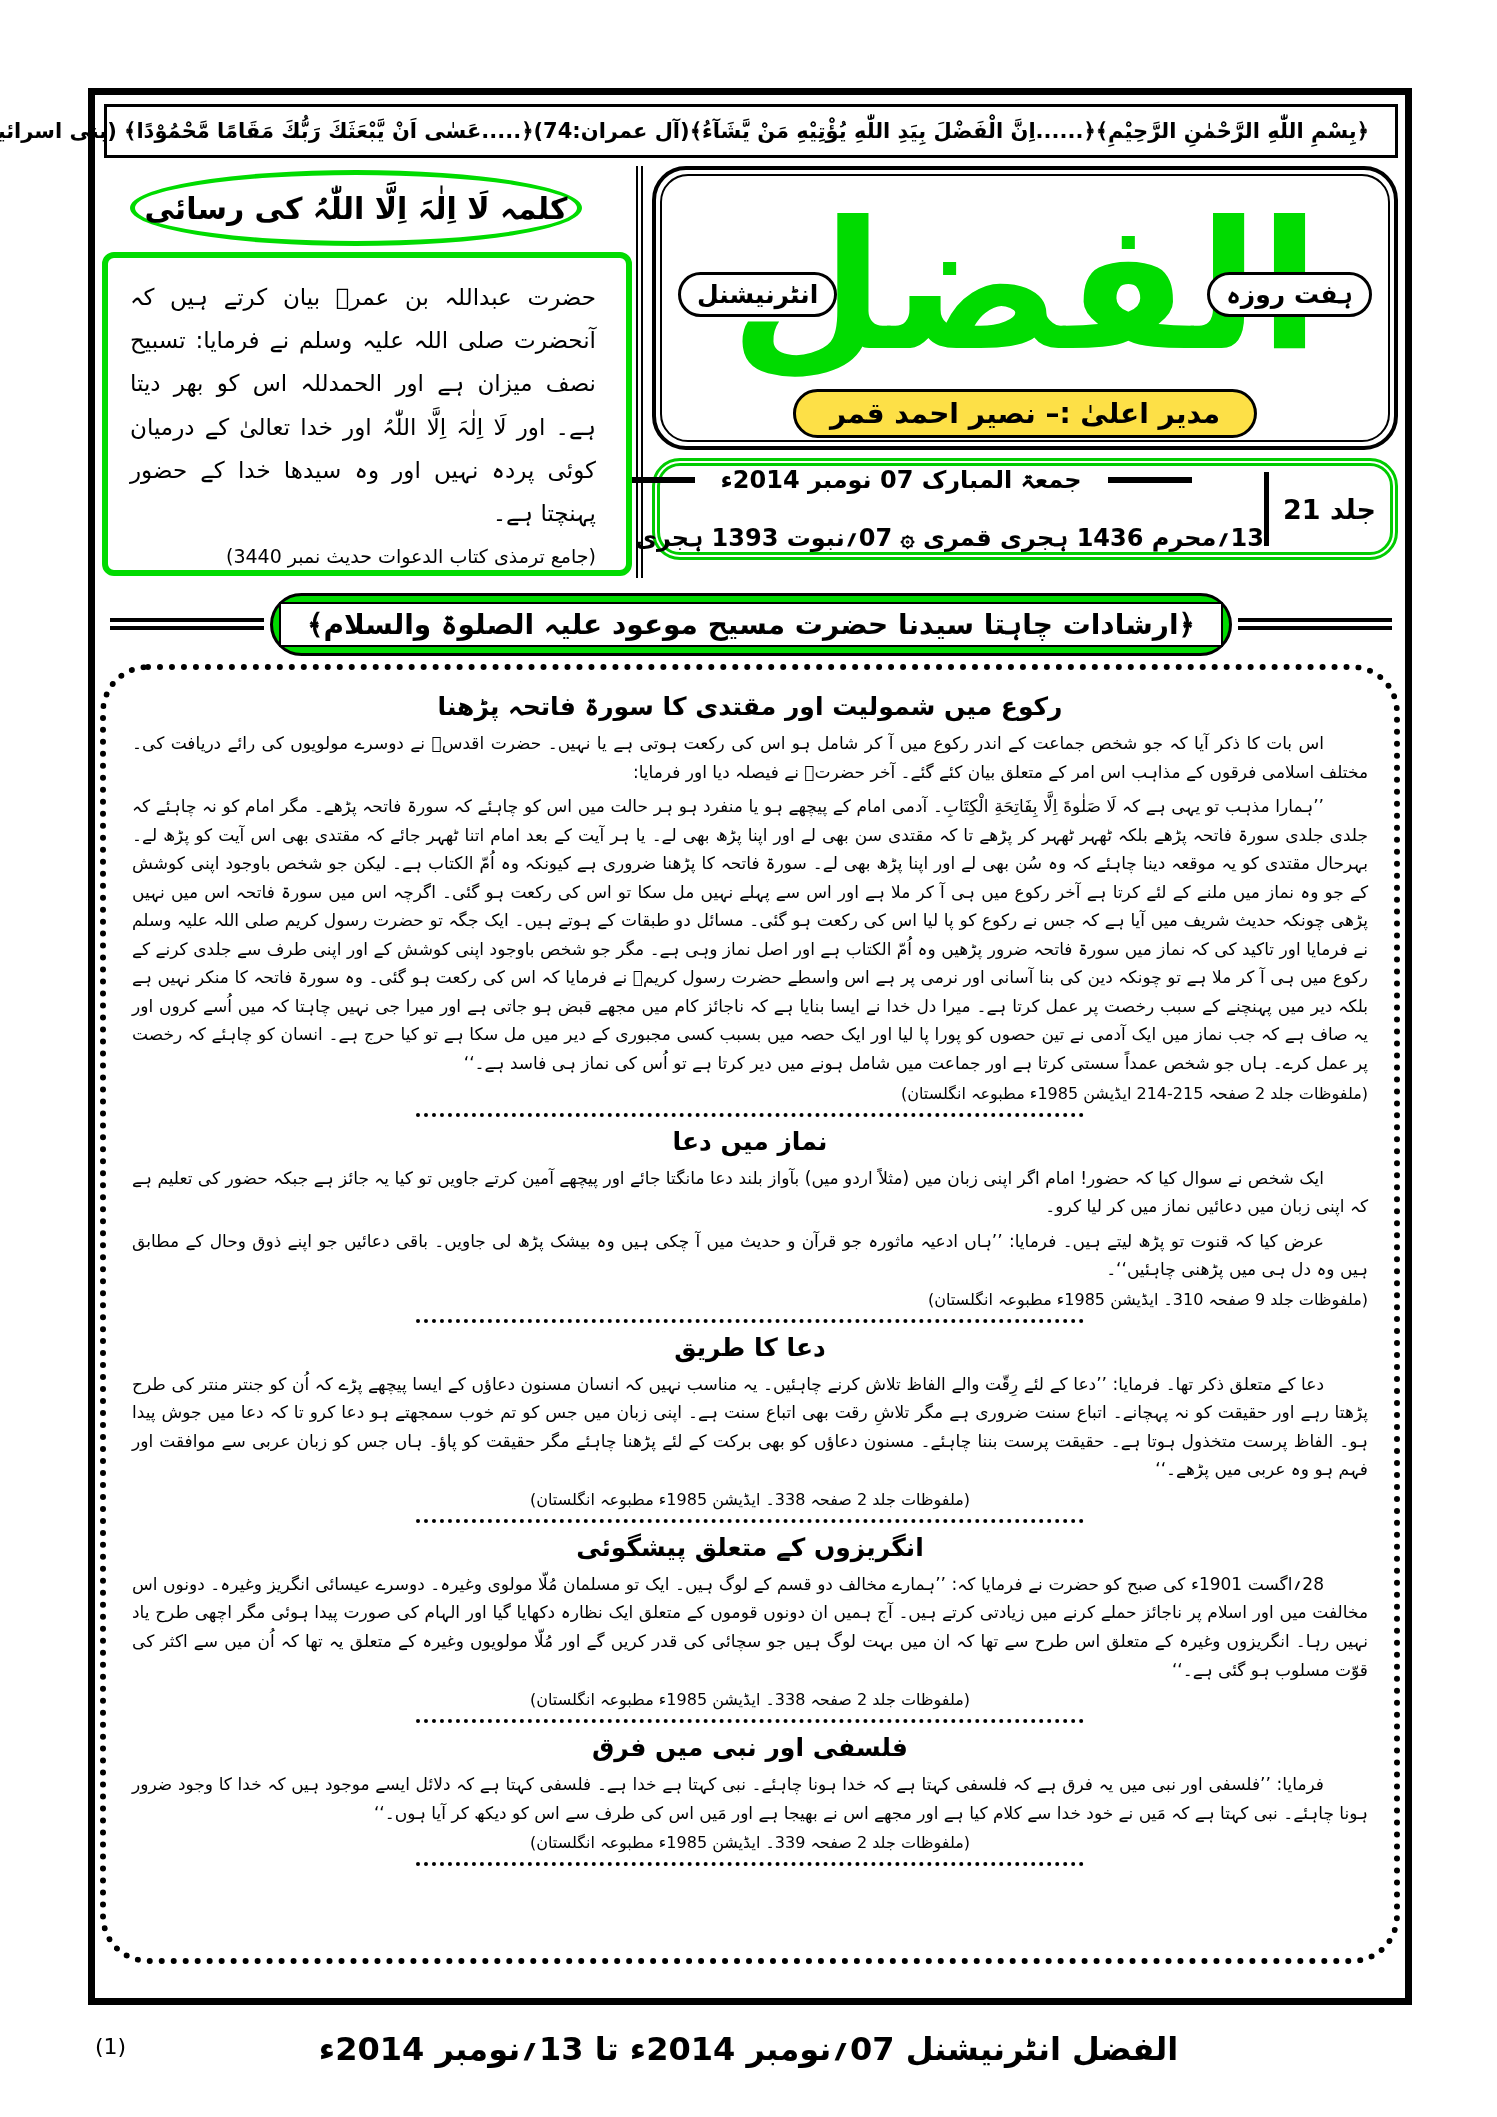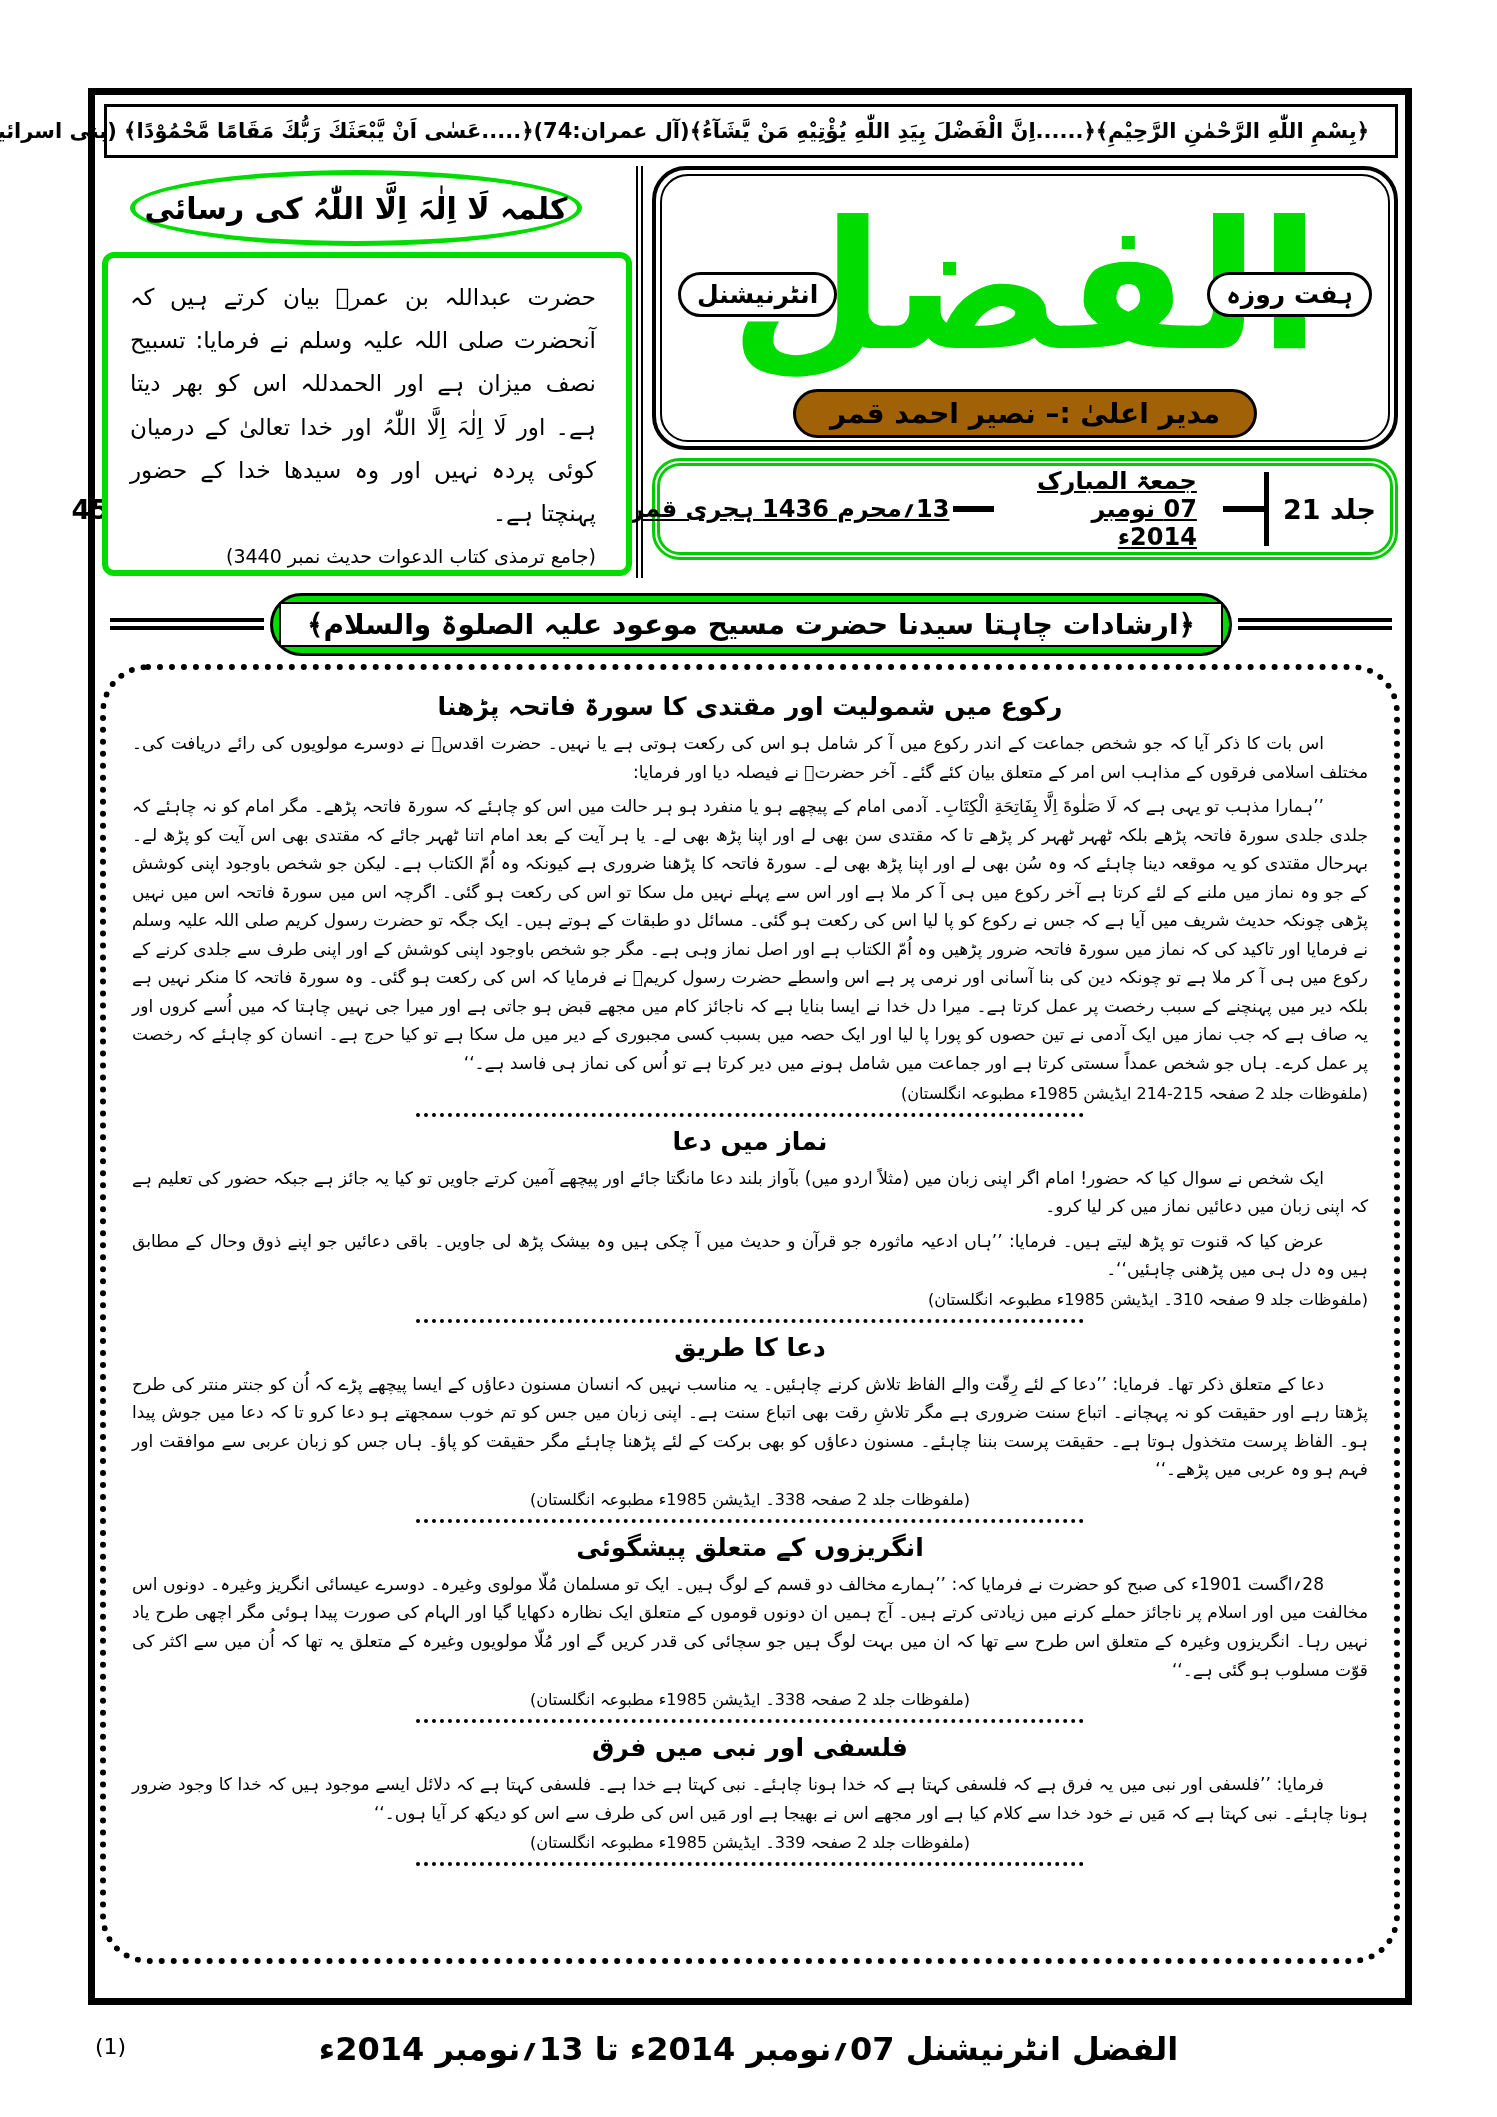--- a/index.html
+++ b/index.html
@@ -39,33 +39,33 @@
     letter-spacing:-4px;
   }
   .badge{
     position:absolute;border:3px solid #000;border-radius:24px;background:#fff;
     padding:5px 16px;font-size:25px;font-weight:bold;white-space:nowrap;z-index:3;
   }
   .badge-weekly{right:22px;top:102px;}
   .badge-intl{left:22px;top:102px;}
   .editor-pill{
     position:absolute;bottom:8px;left:50%;transform:translateX(-50%);
-    border:3px solid #000;border-radius:30px;background:#a16207;
+    border:3px solid #000;border-radius:30px;background:#fde047;
     padding:5px 34px;font-size:28px;font-weight:bold;white-space:nowrap;z-index:3;
   }
   
   .date-bar{
     position:absolute;left:652px;top:458px;width:746px;height:102px;
     border:8px double #00CC00;border-radius:28px;box-sizing:border-box;background:#fff;
     display:flex;flex-direction:row;align-items:stretch;direction:rtl;
   }
   .date-cell{display:flex;align-items:center;justify-content:center;
     font-size:27px;font-weight:bold;padding:0 14px;white-space:nowrap;}
   .date-sep{width:0;border-left:5px solid #000;margin:6px 0;}
-  .date-center{flex:1;display:flex;align-items:center;justify-content:space-between;gap:4px;text-decoration:underline;}
+  .date-center{flex:1;display:flex;flex-direction:column;align-items:center;justify-content:space-between;gap:4px;}
   .date-top{display:flex;align-items:center;gap:26px;font-size:24px;font-weight:bold;}
   .dash{width:84px;height:6px;background:#000;}
   .date-bottom{font-size:24px;font-weight:bold;white-space:nowrap;}
   
   .kalima-oval{
     position:absolute;left:130px;top:170px;width:452px;height:76px;
     border:5px solid #00DB00;border-radius:50%;box-sizing:border-box;background:#fff;
     display:flex;align-items:center;justify-content:center;
     font-size:30px;font-weight:bold;white-space:nowrap;z-index:2;
   }

